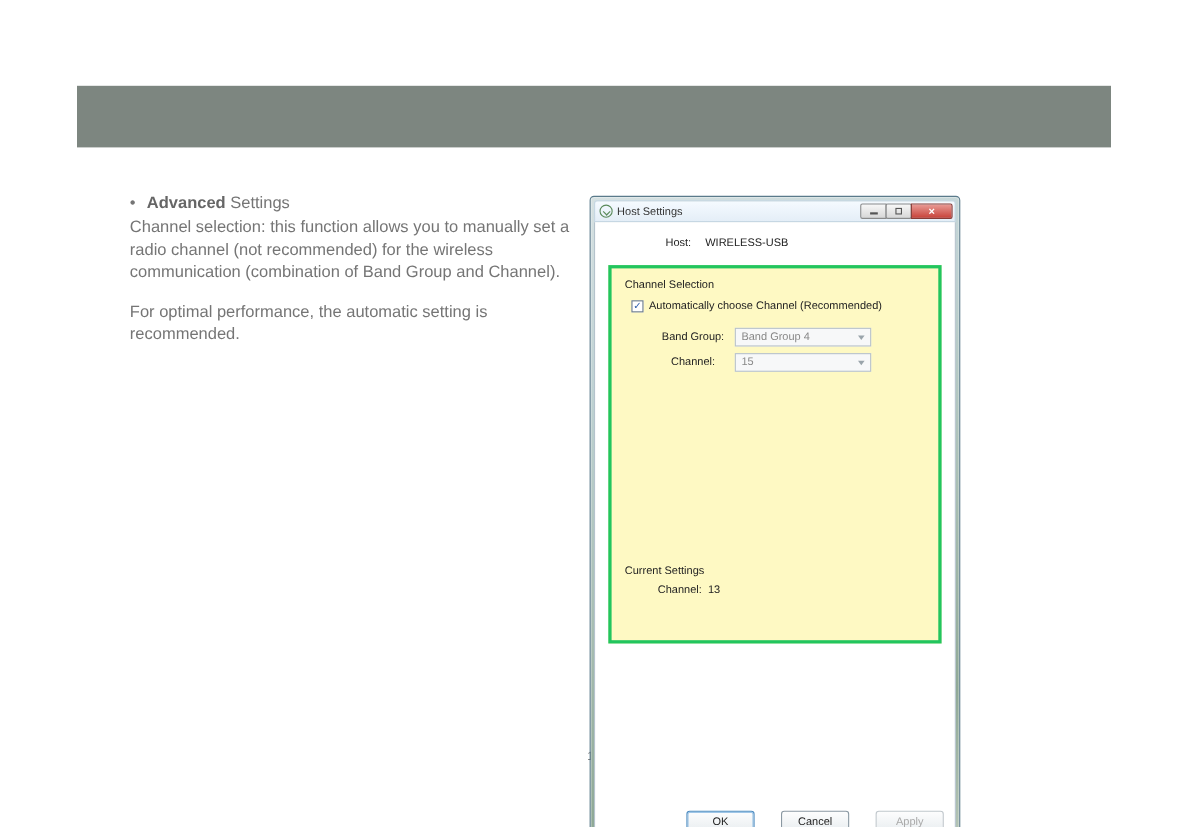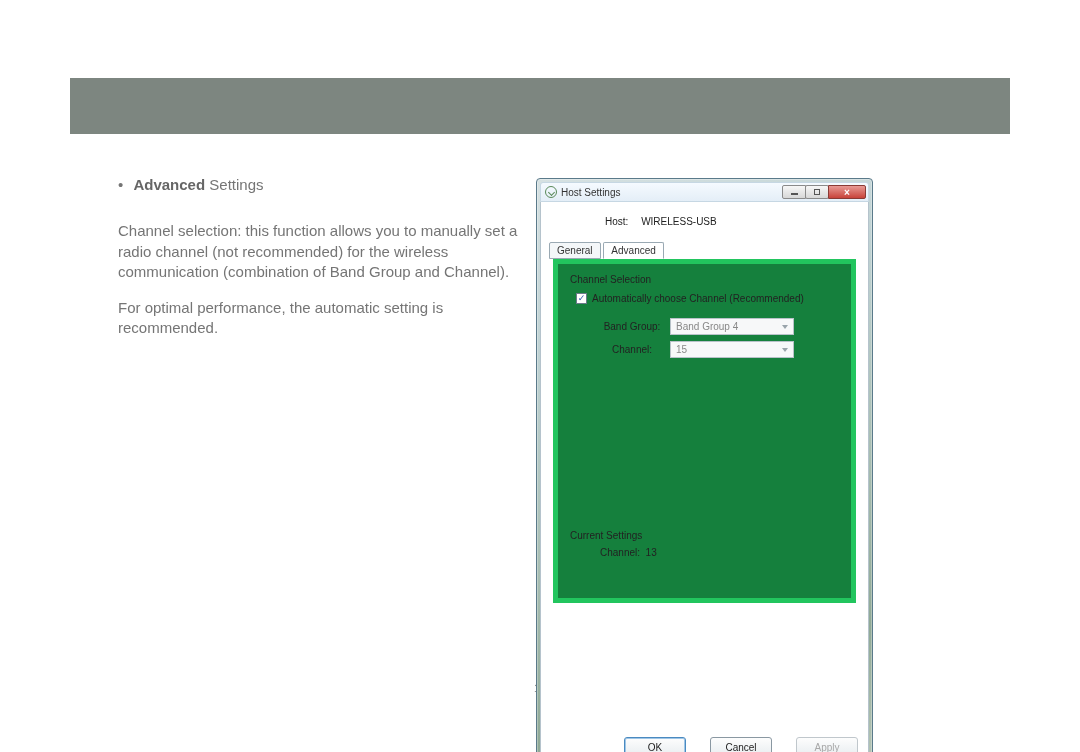--- a/index.html
+++ b/index.html
@@ -21,21 +21,21 @@
   }
   .lefttext {
     position: absolute;
     left: 118px;
     top: 175px;
     width: 400px;
     color: #757575;
     font-size: 15px;
     line-height: 1.35;
   }
-  .lefttext .heading { margin-bottom: 26px; }
+  .lefttext .heading { margin-bottom: 2px; }
   .lefttext .heading .bullet { margin-right: 6px; }
   .lefttext .heading .bold { font-weight: bold; color: #666; }
   .lefttext p { margin-bottom: 16px; }
   .pagenum {
     position: absolute;
     left: 0; right: 0;
     top: 682px;
     text-align: center;
     color: #777;
     font-size: 11px;
@@ -116,22 +116,22 @@
     position: relative;
     top: 1px;
     color: #333;
   }
   .tab.active {
     background: #fff;
     border-bottom: 1px solid #fff;
     z-index: 2;
   }
   .tabpanel {
-    border: 5px solid #22c55e;
-    background: #15803d;
+    border: 3px solid #22c55e;
+    background: #fef9c3;
     height: 344px;
     padding: 10px 12px;
     position: relative;
   }
   .section-title { font-size: 10px; margin-bottom: 8px; }
   .chkline { display:flex; align-items:center; gap:5px; margin: 0 0 14px 6px; font-size:10px;}
   .chkbox {
     width:11px; height:11px; border:1px solid #6a7a8a; background:#fff;
     display:flex; align-items:center; justify-content:center;
     font-size:9px; color:#2a5aa8; line-height:1;
@@ -202,24 +202,20 @@
       <div class="winbtn close">
           <span class="x">×</span>
         </div>
     </div>
   </div>
   <div class="body-area">
     <div class="hostline">
       <span class="lbl">Host:</span>
       <span>WIRELESS-USB</span>
     </div>
-    <div class="tabs">
-      <span class="tab">General</span>
-      <span class="tab active">Advanced</span>
-    </div>
     <div class="tabpanel">
       <div class="section-title">Channel Selection</div>
       <div class="chkline">
         <span class="chkbox">✓</span>
         <span>Automatically choose Channel (Recommended)</span>
       </div>
       <div class="formrow">
         <span class="flabel">Band Group:</span>
         <span class="ddown">Band Group 4</span>
       </div>

